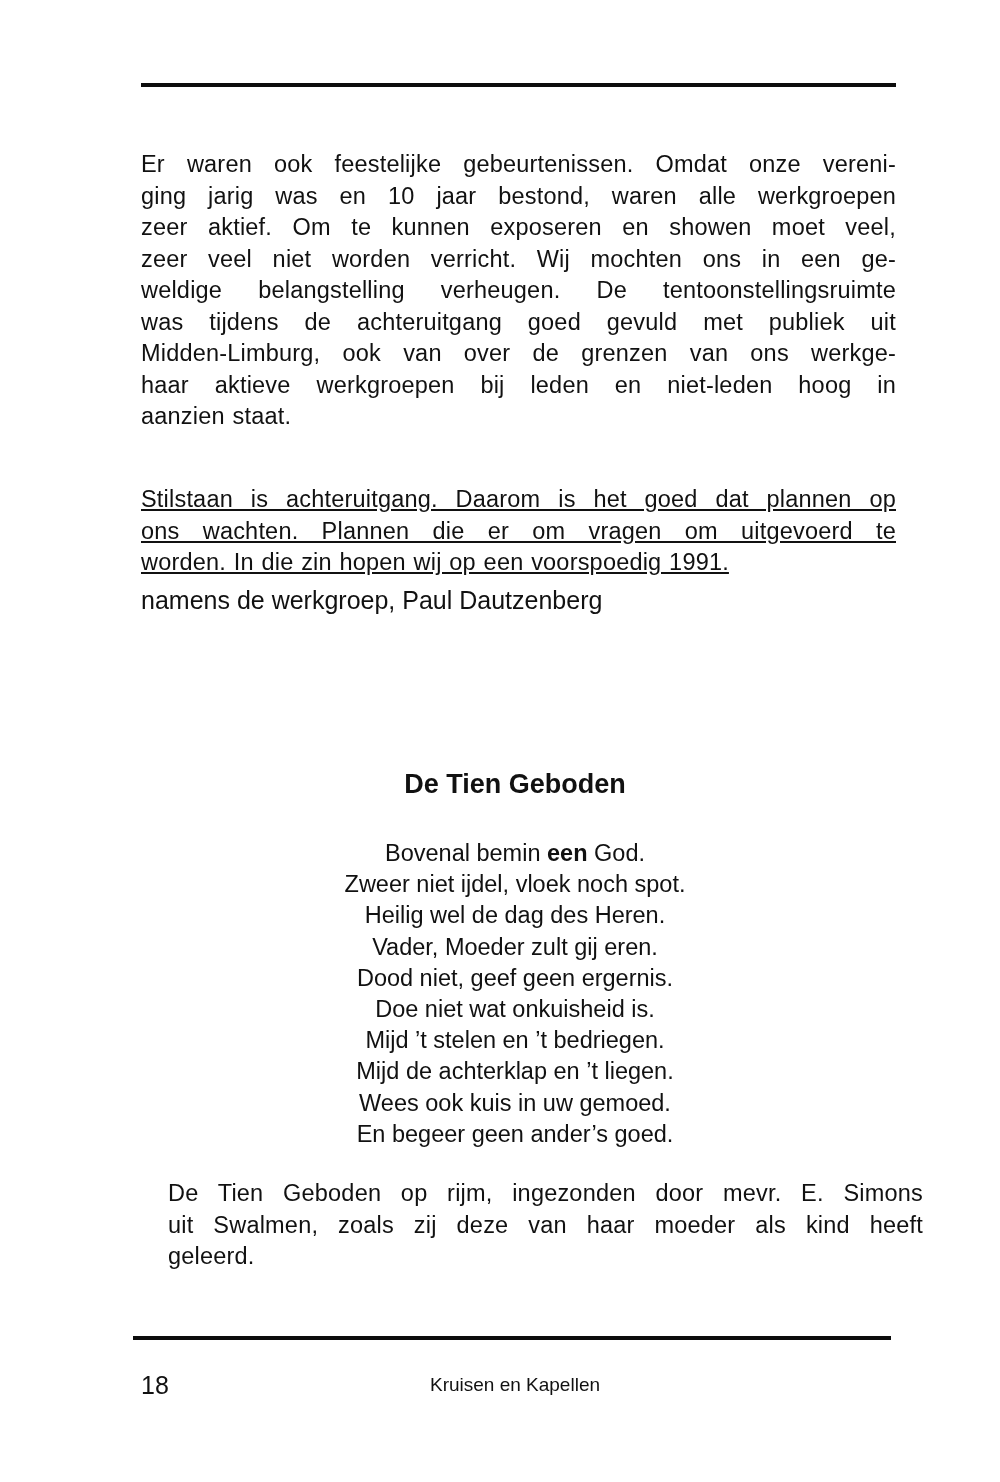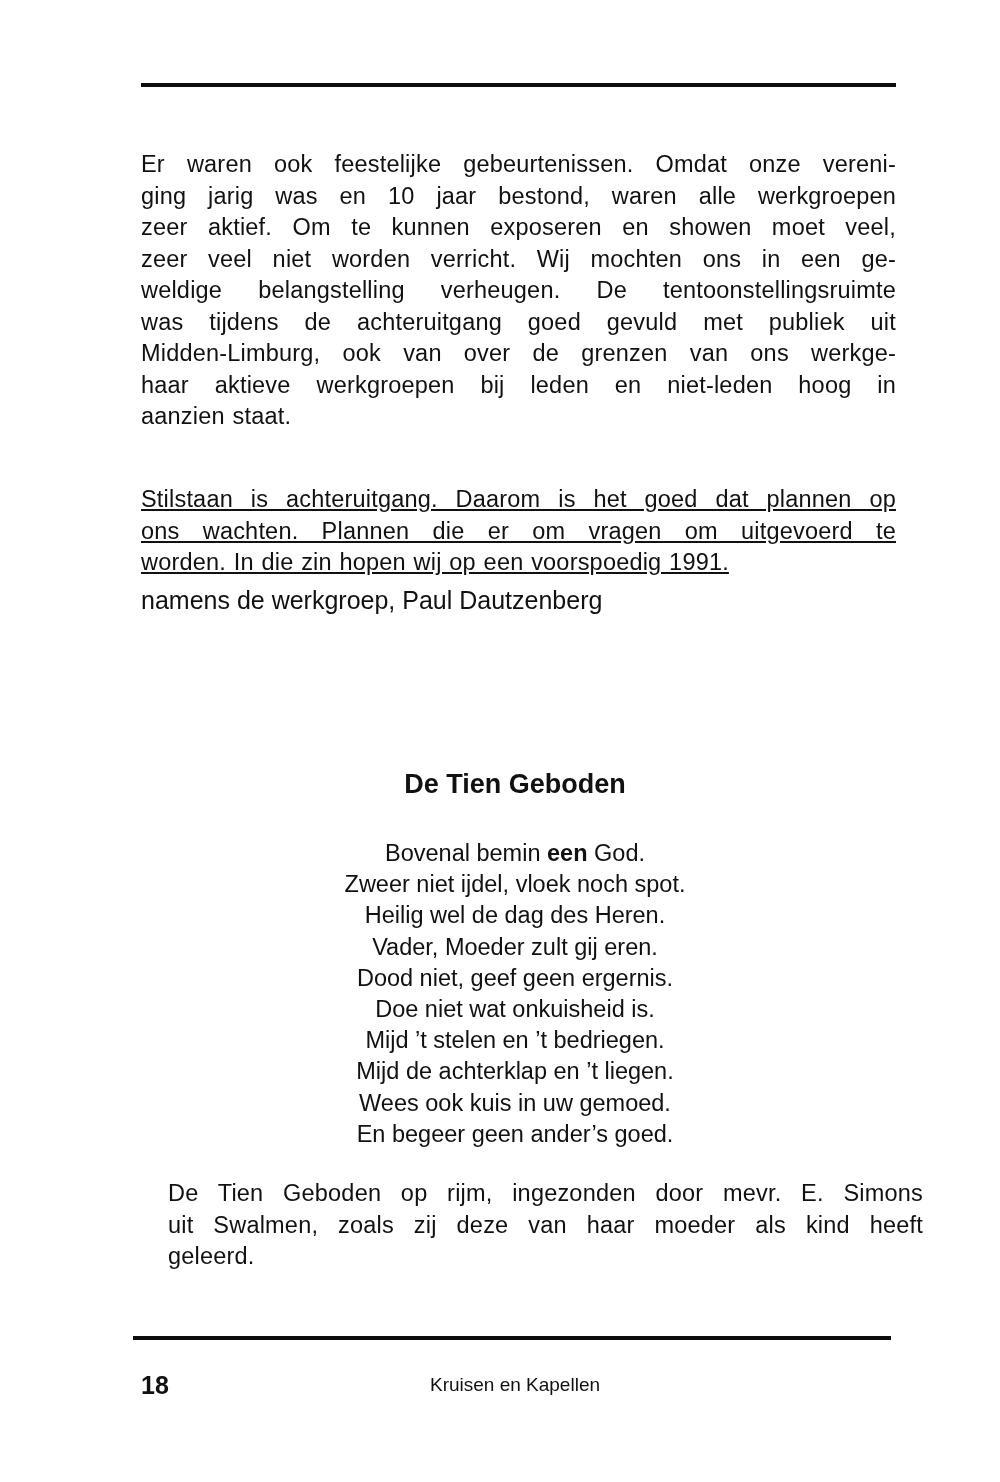--- a/index.html
+++ b/index.html
@@ -34,21 +34,21 @@
       text-align: center; font-weight: bold; font-size: 27px;
     }
     .poem {
       position: absolute; left: 0; width: 1030px; top: 838px;
       text-align: center; font-size: 23.5px; line-height: 31.2px;
     }
     .poem .verse { display: block; }
     .poem b { font-weight: bold; }
     .p3 { top: 1178px; left: 128px; width: 755px; margin-left: 40px; }
     .footer-page {
-      position: absolute; left: 141px; top: 1371px; font-size: 25px; font-weight: bold;
+      position: absolute; left: 141px; top: 1371px; font-size: 25px;
     }
     .footer-title {
       position: absolute; left: 0; width: 1030px; top: 1374px; text-align: center;
       font-size: 19px;
     }
   </style>
 </head>
 <body>
 
 <div class="rule top"></div>

